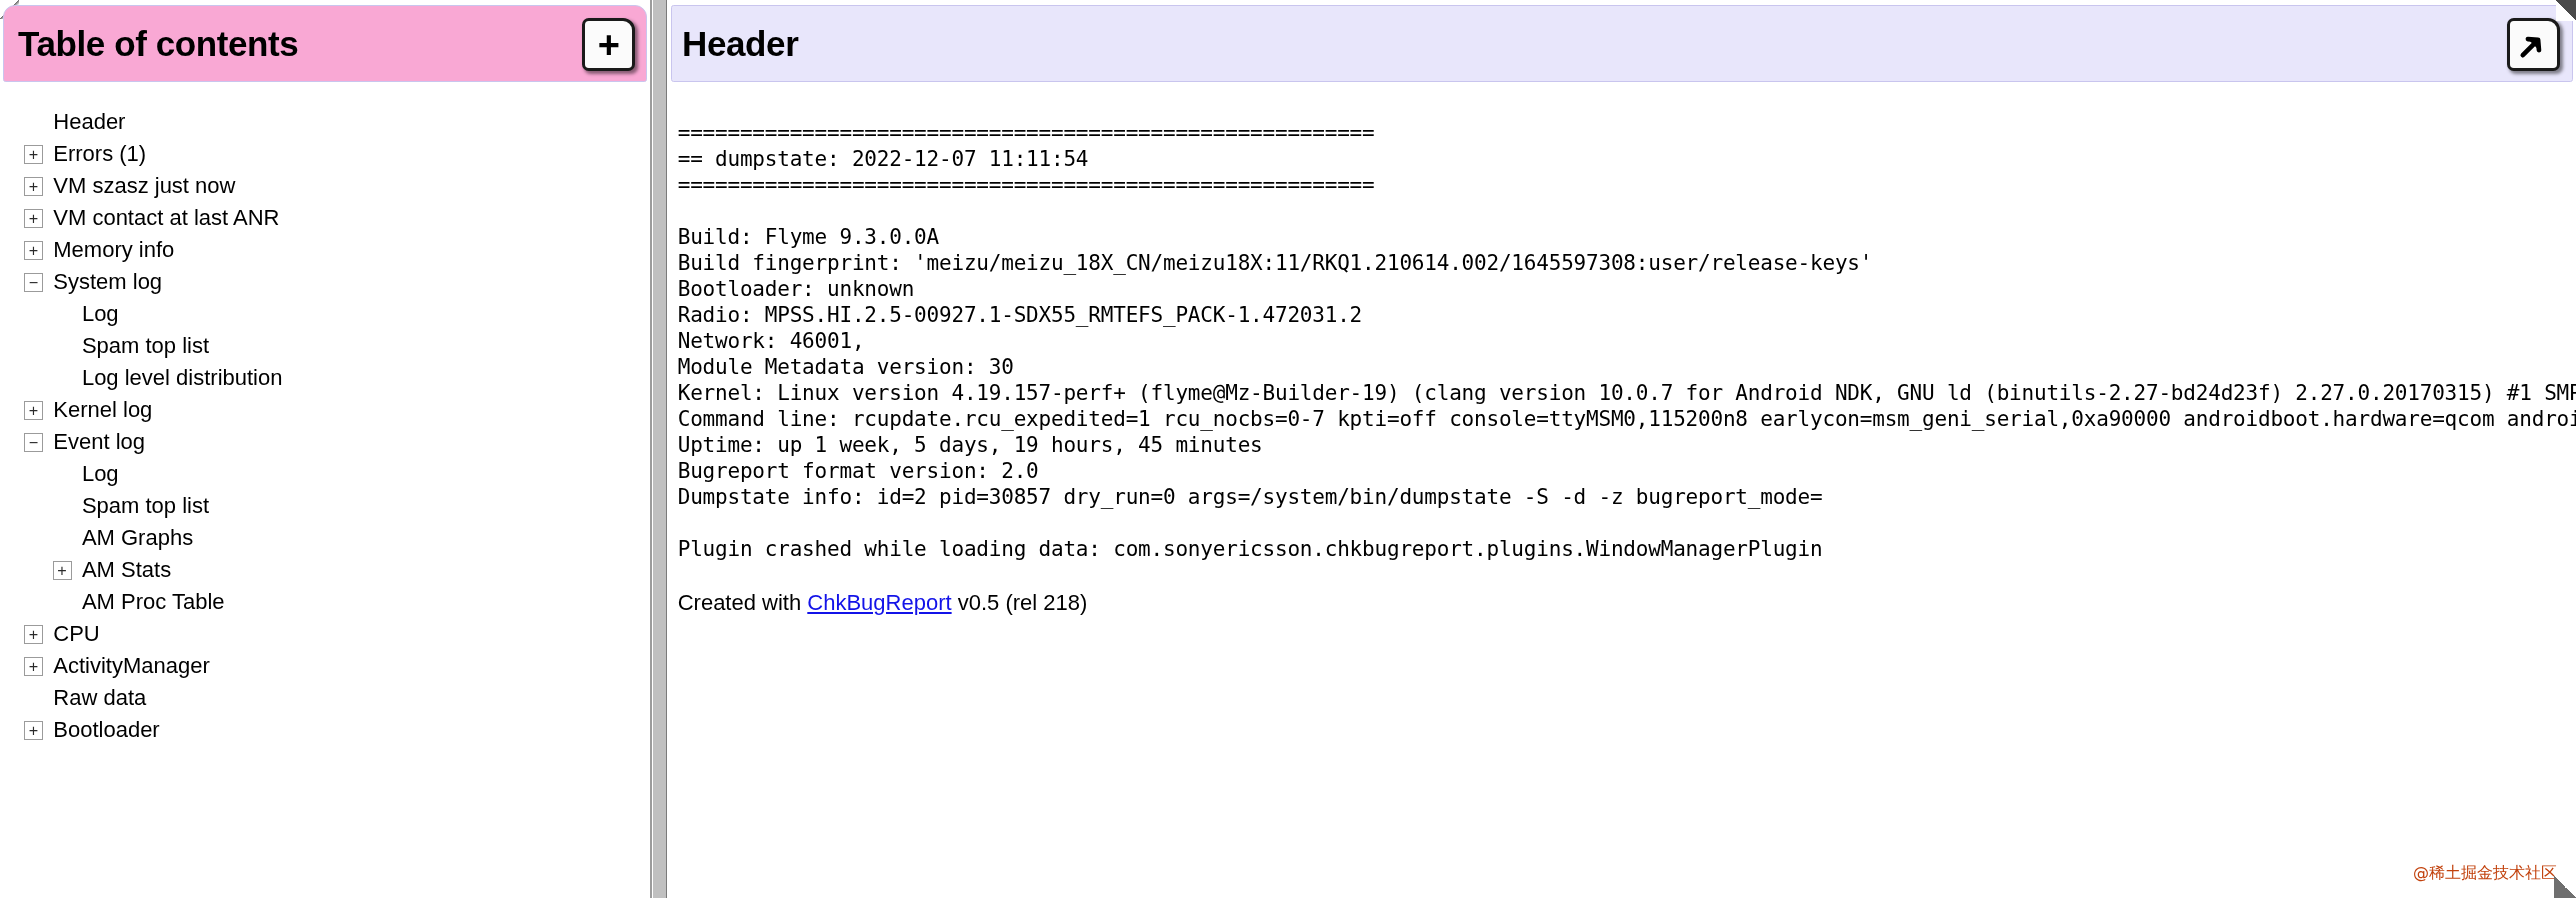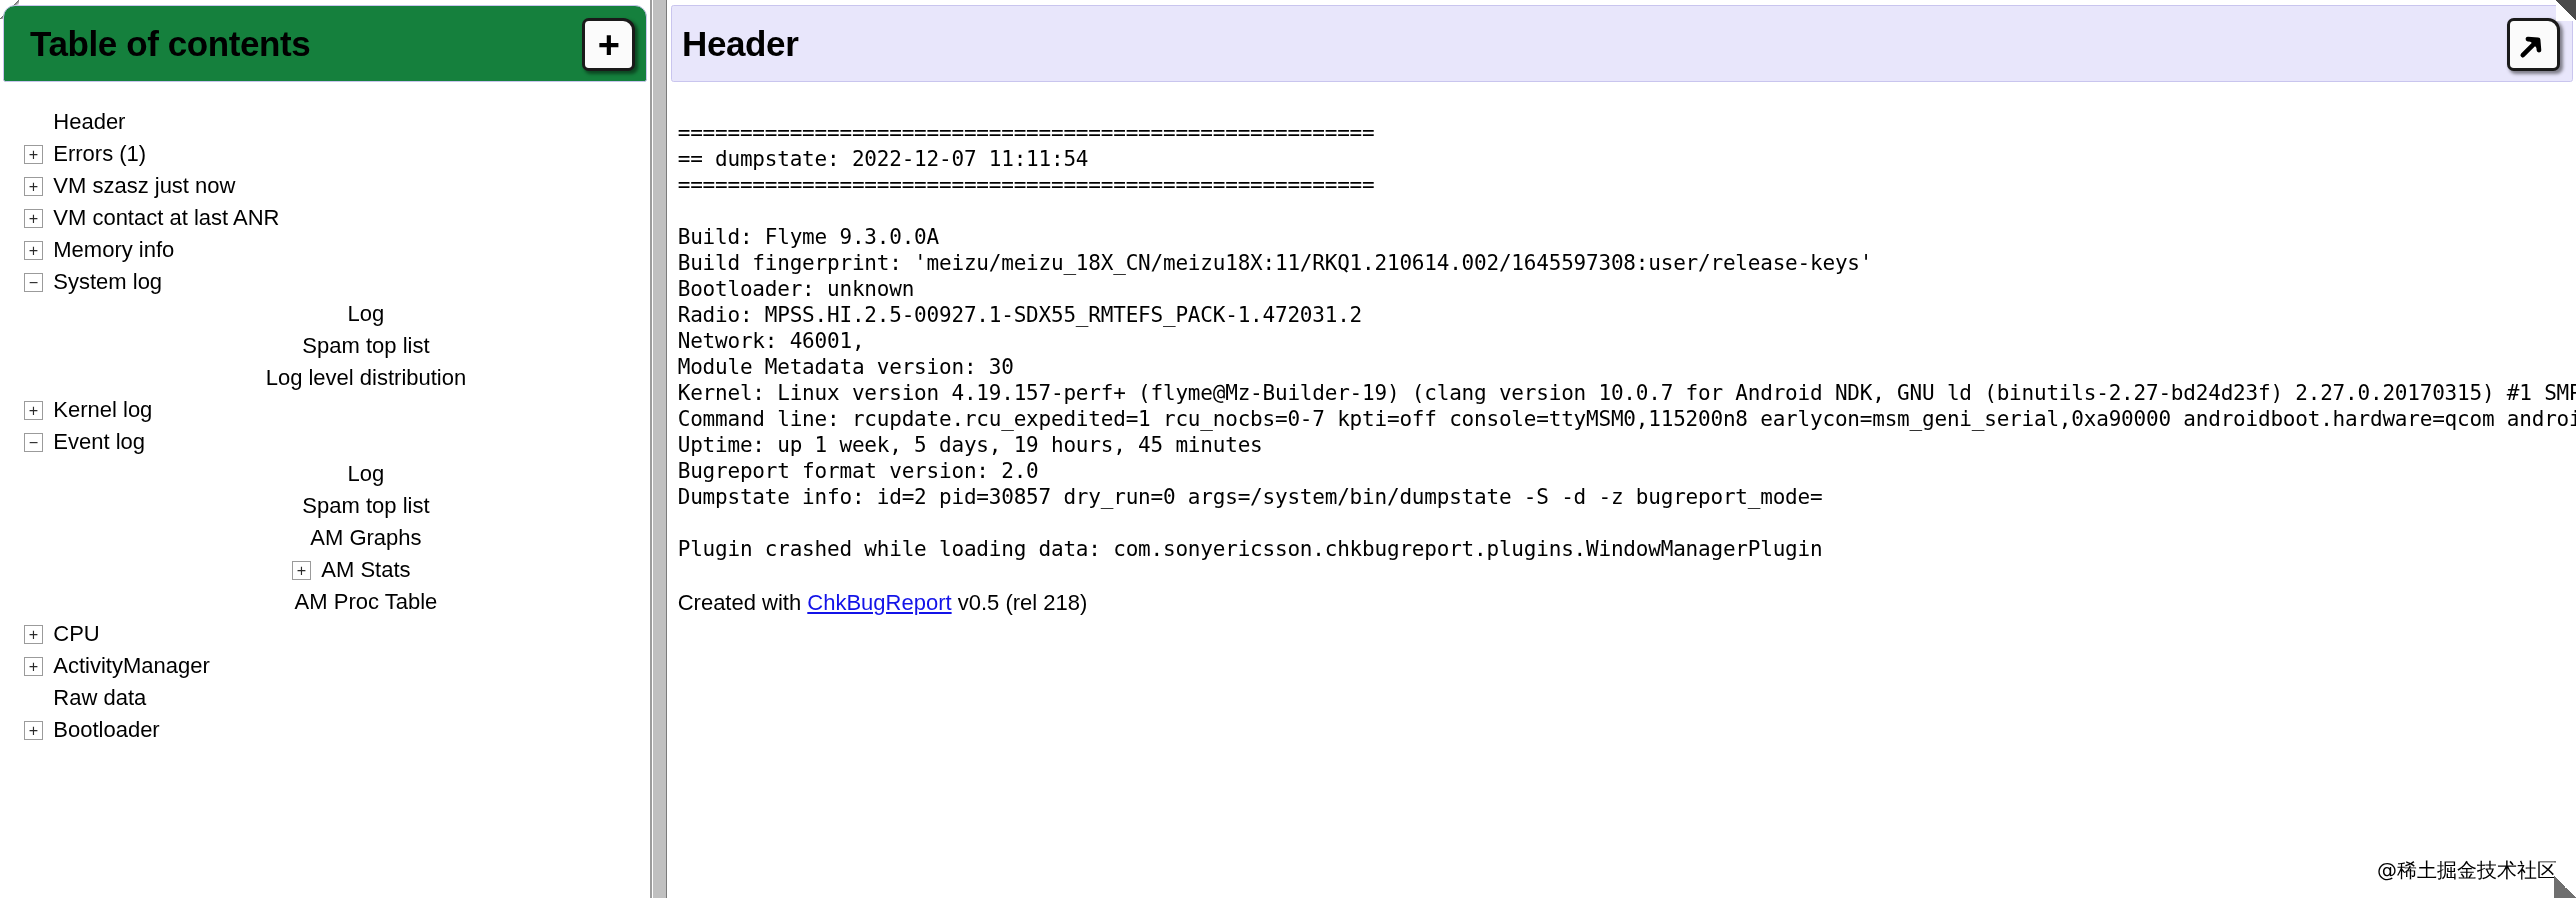--- a/index.html
+++ b/index.html
@@ -24,26 +24,25 @@
     height: 898px;
     background: #ffffff;
     border-right: 2.6px solid #9c9c9c;
     flex: 0 0 652px;
     overflow: hidden;
   }
   .toc-titlebar {
     position: relative;
     margin: 5.1px 3.4px 0 3.4px;
     height: 77px;
-    background: #15803d;
+    background: #f9a8d4;
     border: 0.9px solid #c9c5ee;
     border-radius: 12px 12px 2.6px 2.6px;
     display: flex;
     align-items: center;
-    padding-left: 12px;
   }
   .toc-title {
     font-size: 35px;
     font-weight: bold;
     color: #000000;
     letter-spacing: -0.4px;
     margin-left: 13.7px;
     line-height: 1;
     white-space: nowrap;
   }
@@ -101,21 +100,21 @@
     border: none;
     background: transparent;
     cursor: default;
   }
   .tree-label {
     font-size: 22px;
     color: #000000;
     cursor: pointer;
   }
   .lvl0 { padding-left: 15.4px; }
-  .lvl1 { padding-left: 44px; justify-content: center; }
+  .lvl1 { padding-left: 44px; }
 
   
   .splitter {
     flex: 0 0 15.4px;
     width: 15.4px;
     height: 898px;
     background: #c0c0c0;
     border-left: 0.9px solid #ffffff;
     border-right: 1.7px solid #7a7a7a;
     cursor: col-resize;
@@ -191,22 +190,22 @@
   a.link {
     color: #1313e8;
     text-decoration: underline;
     cursor: pointer;
   }
 
   .watermark {
     position: absolute;
     right: 19px;
     bottom: 13.7px;
-    font-size: 20px;
-    color: #000000;
+    font-size: 16px;
+    color: #c2410c;
     font-family: "DejaVu Sans", sans-serif;
     white-space: nowrap;
     user-select: none;
   }
   .corner-fold {
     position: absolute;
     right: 0; bottom: 0;
     width: 22px; height: 22px;
     background: linear-gradient(225deg, #ffffff 50%, #6f6f6f 50%);
   }

